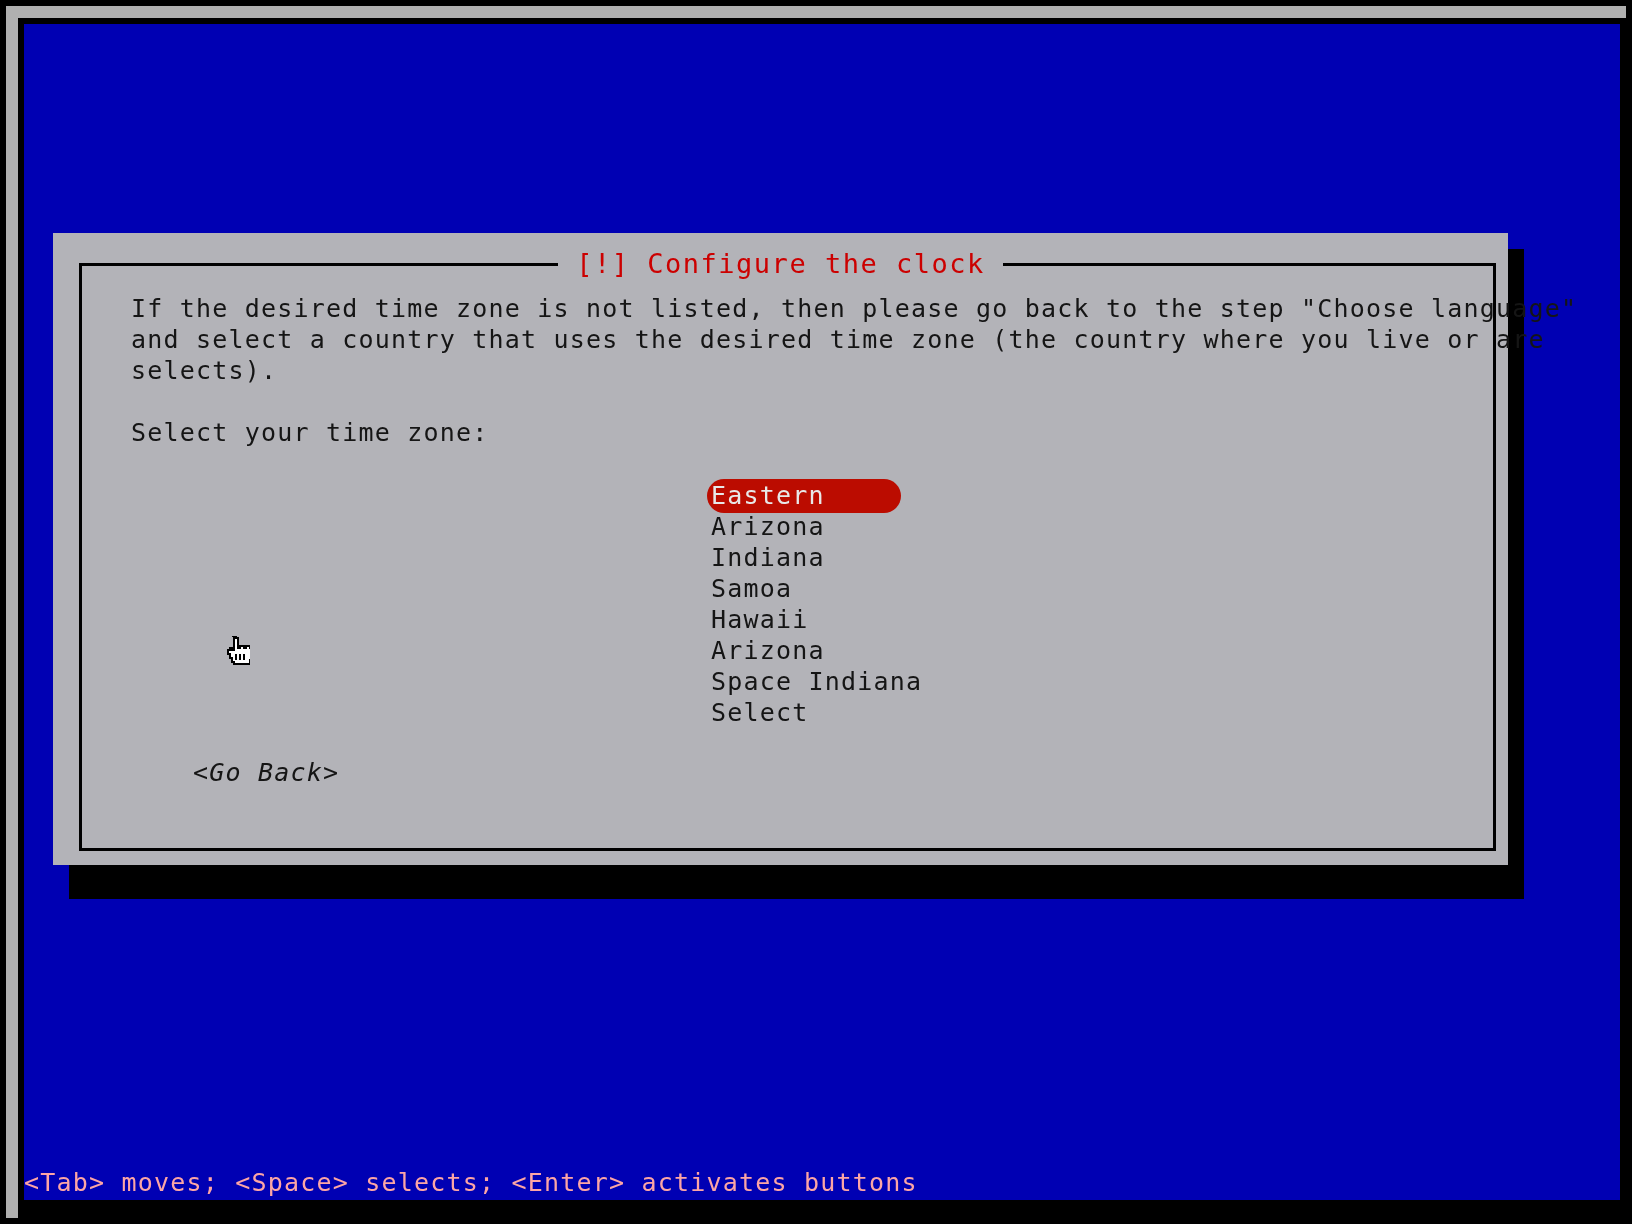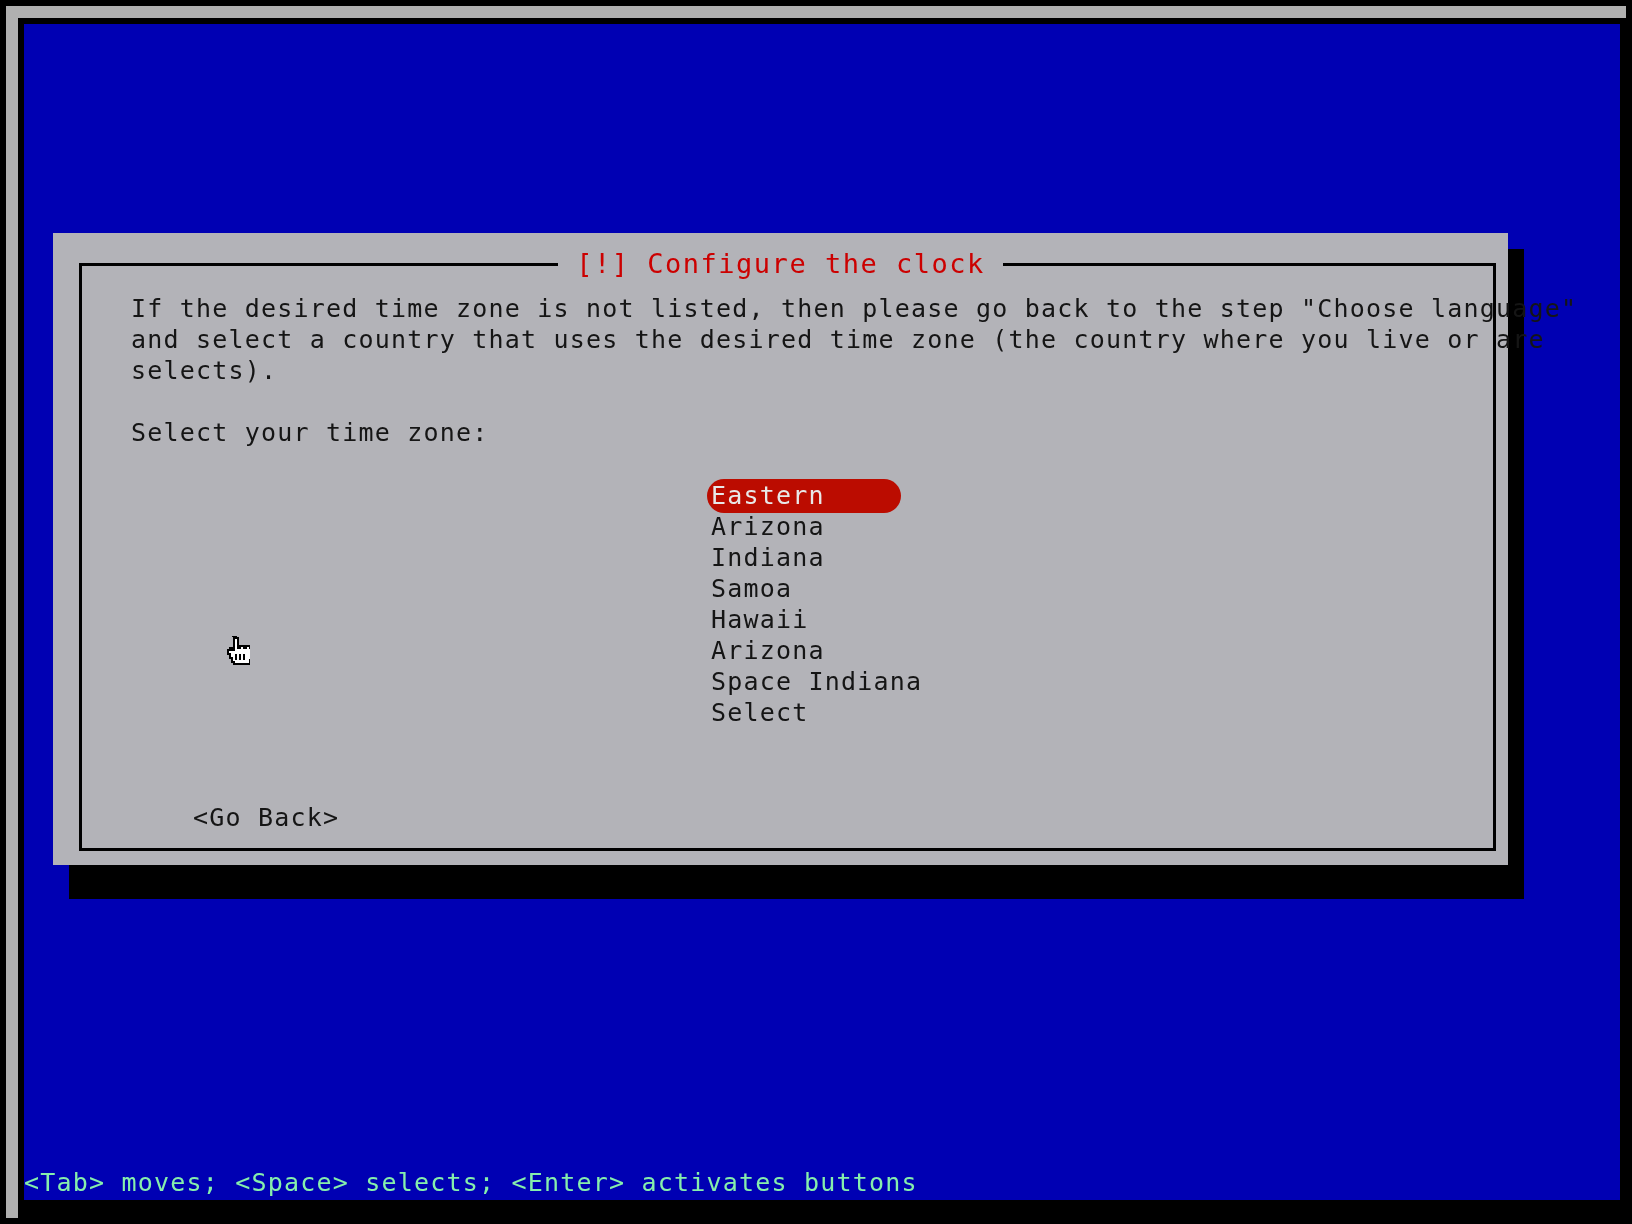--- a/index.html
+++ b/index.html
@@ -119,37 +119,38 @@
   }
   .list-row { height: 31px; }
   .list-item.selected {
     background: #bb0c00;
     color: #e8e8e8;
     min-width: 186px;
     border-radius: 17px;
   }
 
   #buttons {
-    margin-top: 75px;
+    margin-top: 30px;
     padding-left: 62px;
+    font-style: italic;
   }
   .dlg-button {
     white-space: pre;
     display: inline-block;
   }
 
   
   #statusbar {
     position: absolute;
     left: 18px;
     bottom: 18px;
     width: 1596px;
     height: 34px;
     background: #0000b3;
-    color: #86efac;
+    color: #fca5a5;
     font-size: 25px;
     line-height: 34px;
     letter-spacing: 1.2px;
     white-space: pre;
   }
   #statusbar-underline {
     position: absolute;
     left: 18px;
     bottom: 0px;
     width: 1596px;

